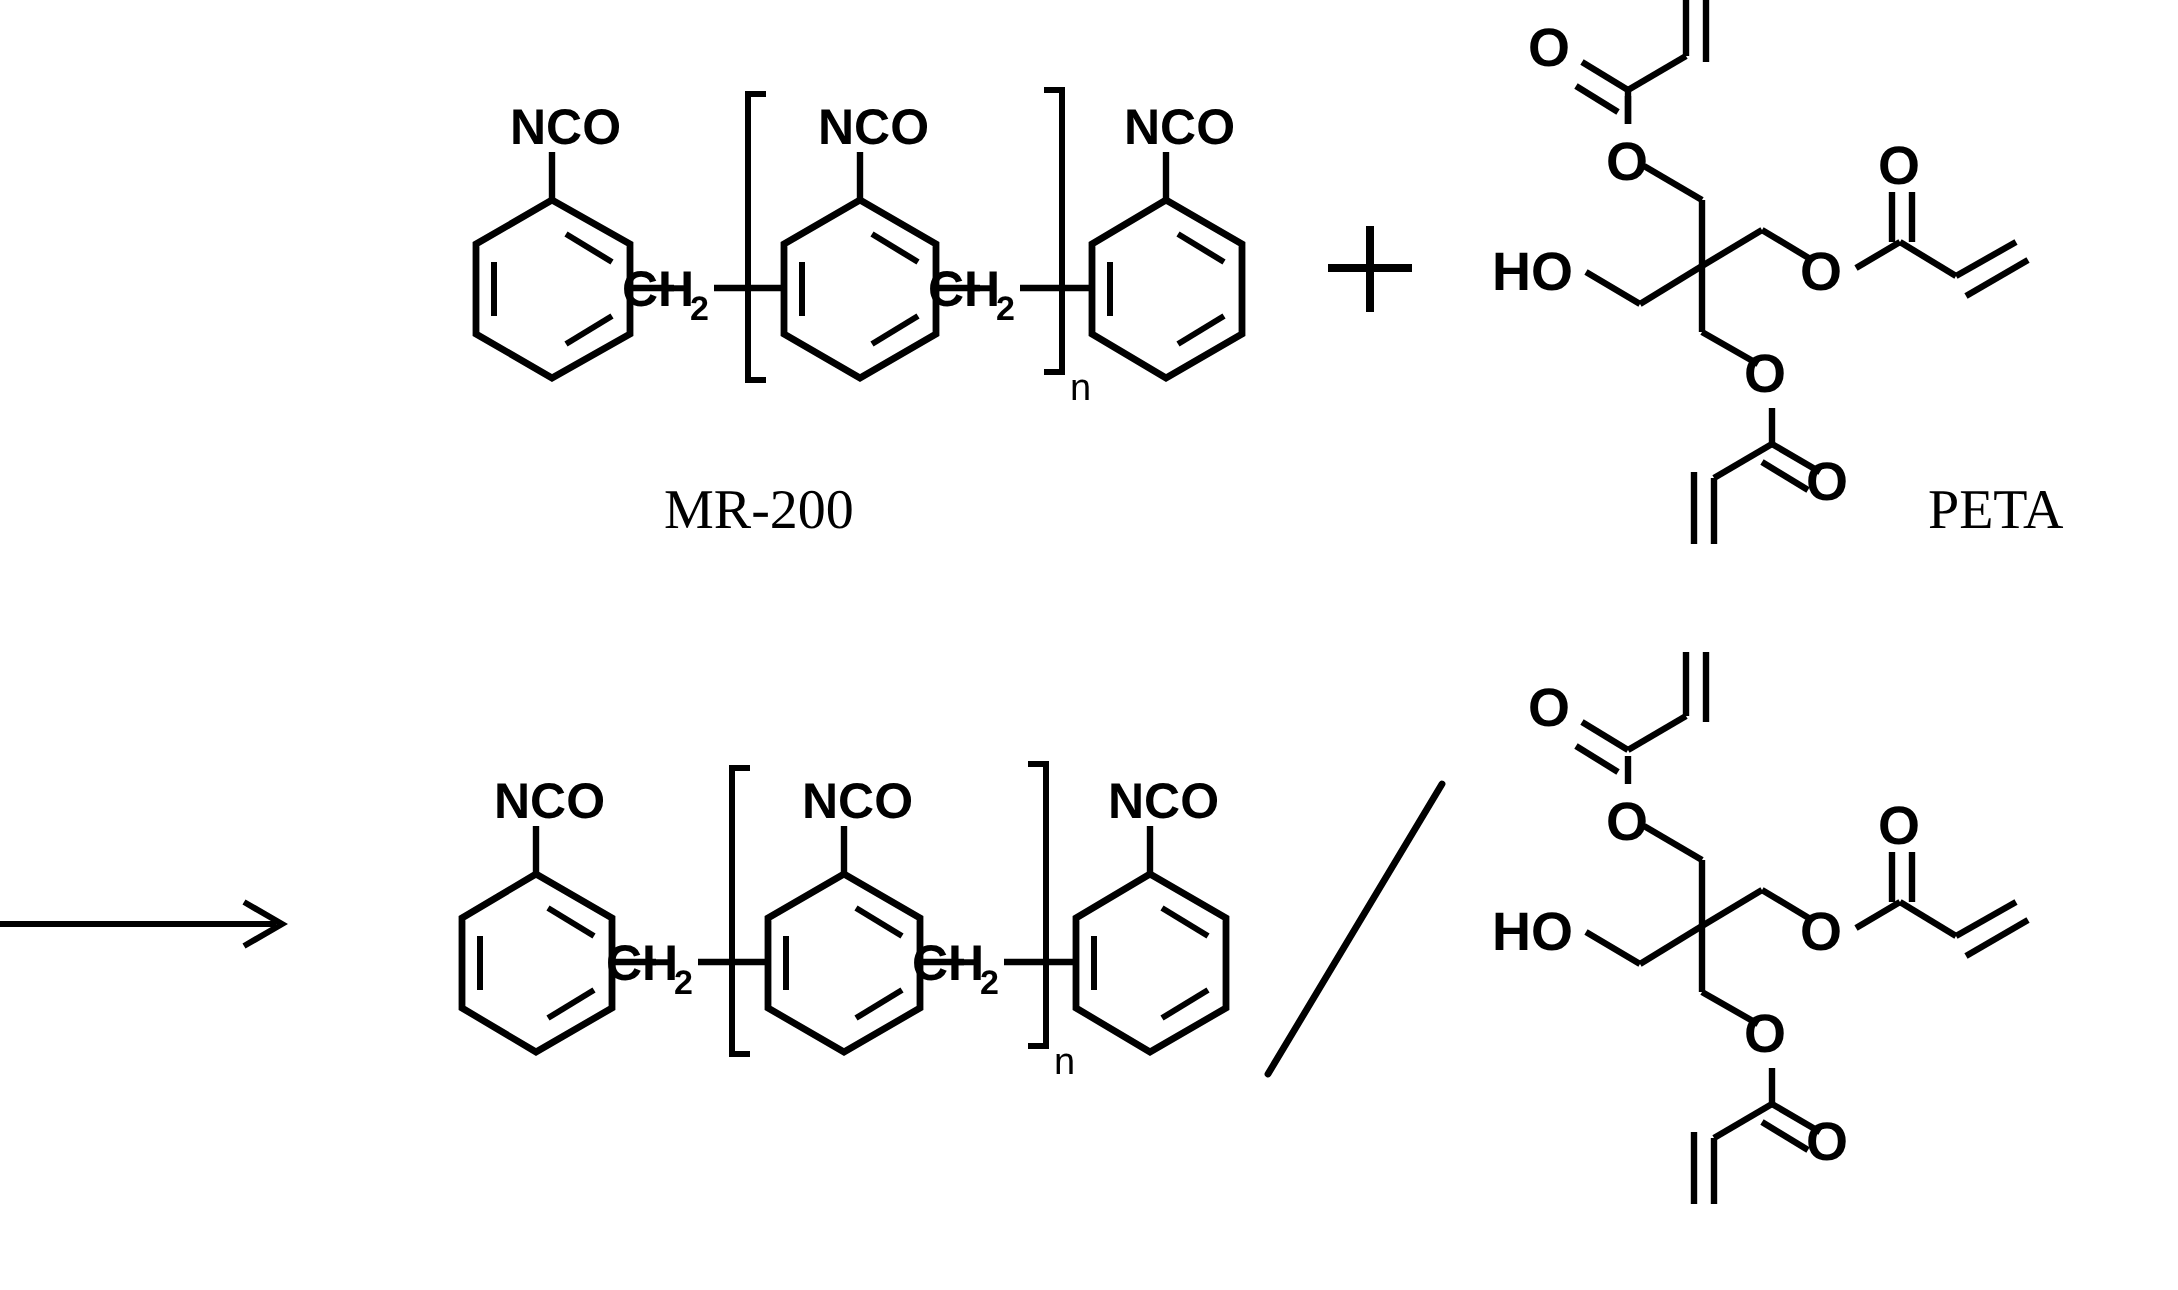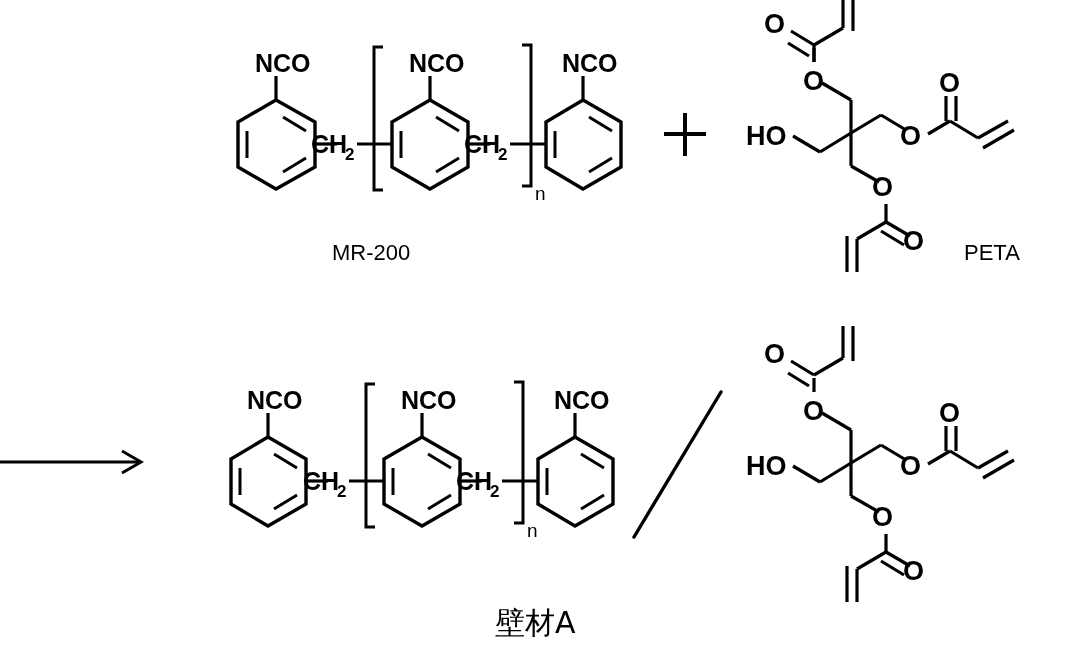--- a/index.html
+++ b/index.html
@@ -84,22 +84,22 @@
     fill: #000000;
   }
   text.nlabel {
     font-family: "Liberation Sans", "DejaVu Sans", sans-serif;
     font-weight: normal;
     font-size: 19px;
     fill: #000000;
   }
   .caption {
     position: absolute;
-    font-family: Liberation Sans, sans-serif;
-    font-size: 22px;
+    font-family: Liberation Serif, serif;
+    font-size: 28px;
     color: #000000;
     white-space: nowrap;
   }
   .caption-cjk {
     position: absolute;
     font-family: "DejaVu Sans", "Liberation Sans", sans-serif;
     font-size: 30px;
     color: #000000;
     white-space: nowrap;
   }
@@ -294,15 +294,14 @@
       <line class="bond" x1="886" y1="552" x2="857" y2="569"></line>
       <line class="bond" x1="857" y1="569" x2="857" y2="602"></line>
       <line class="bond" x1="847" y1="566" x2="847" y2="602"></line>
     </g>
   </svg>
 
   <div class="caption" style="left:332px; top:240px;">MR-200</div>
 
   <div class="caption" style="left:964px; top:240px;">PETA</div>
 
-  <div class="caption-cjk" style="left:495px; top:603px;">壁材A</div>
 
 </div>
 
 </body></html>

